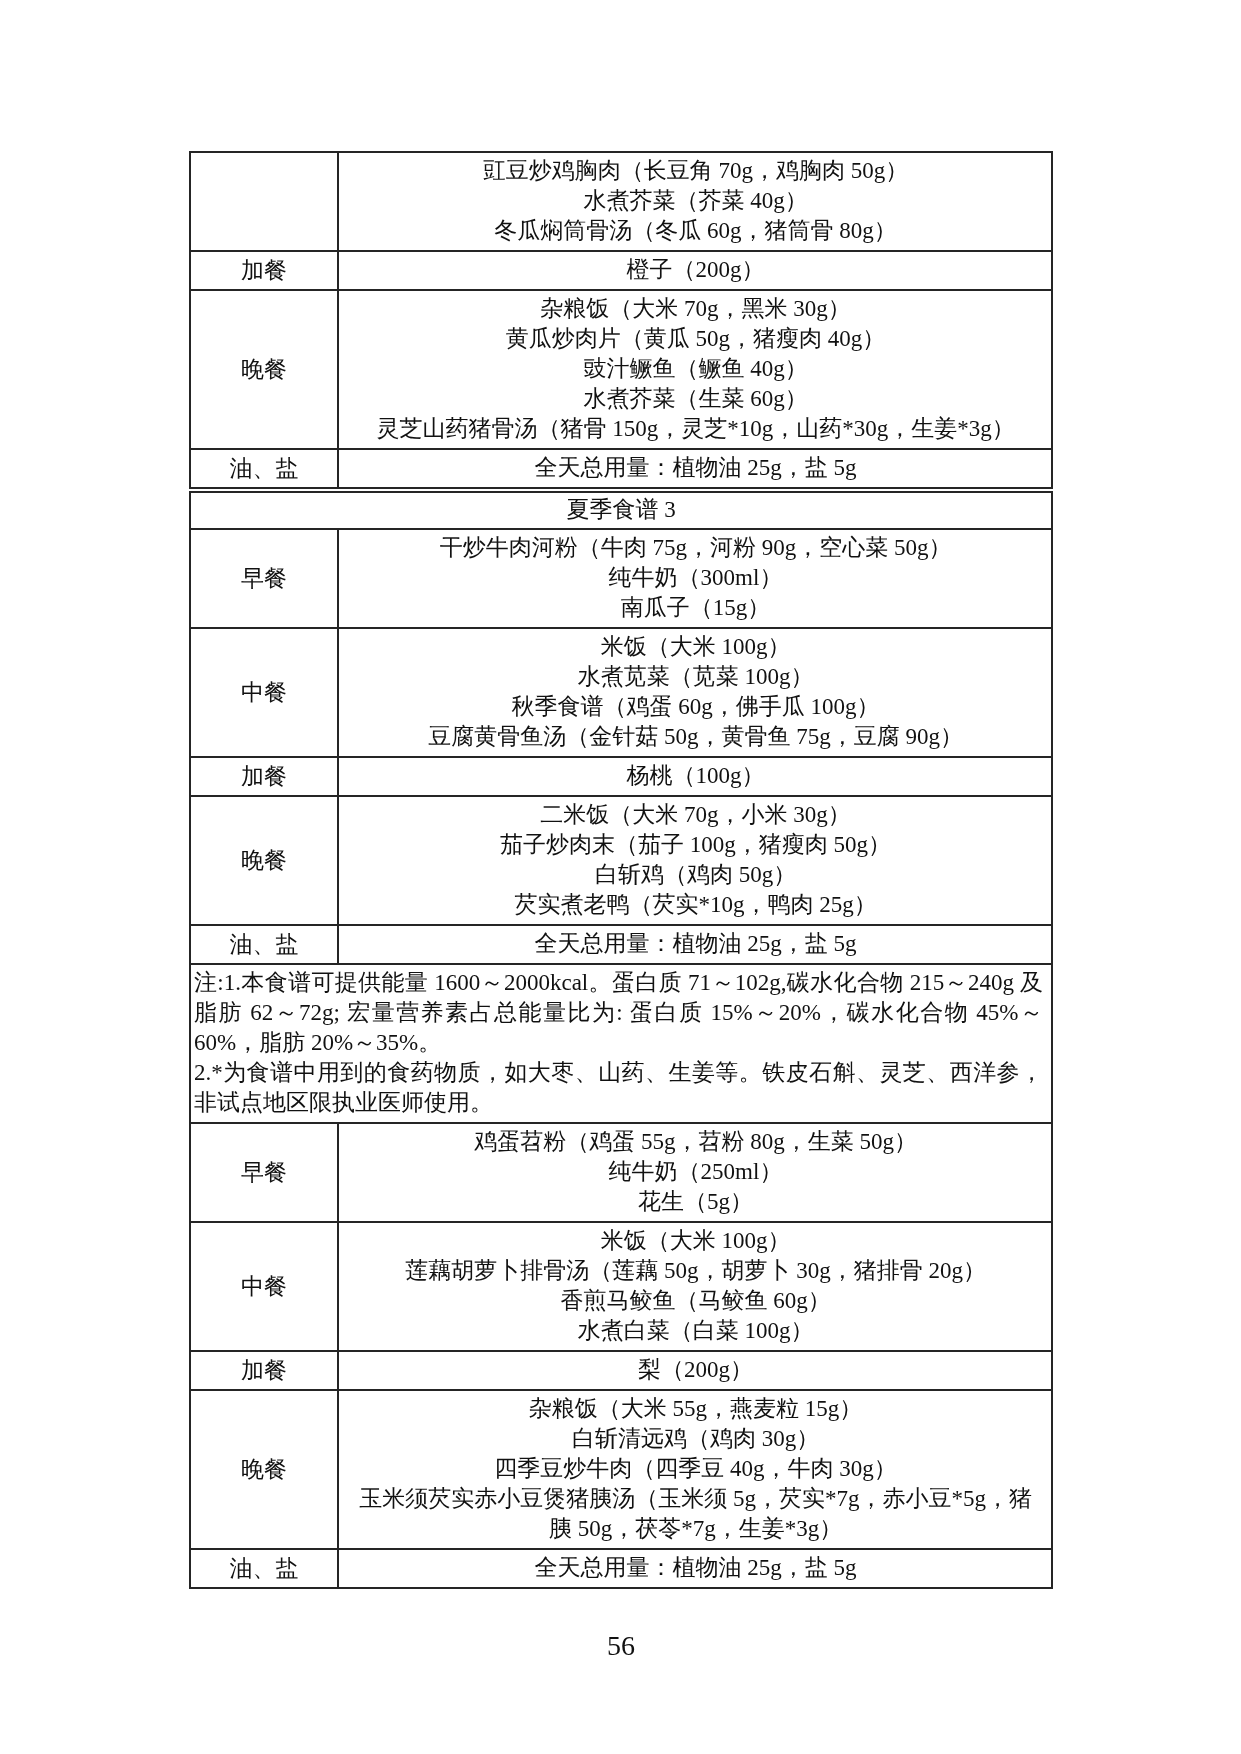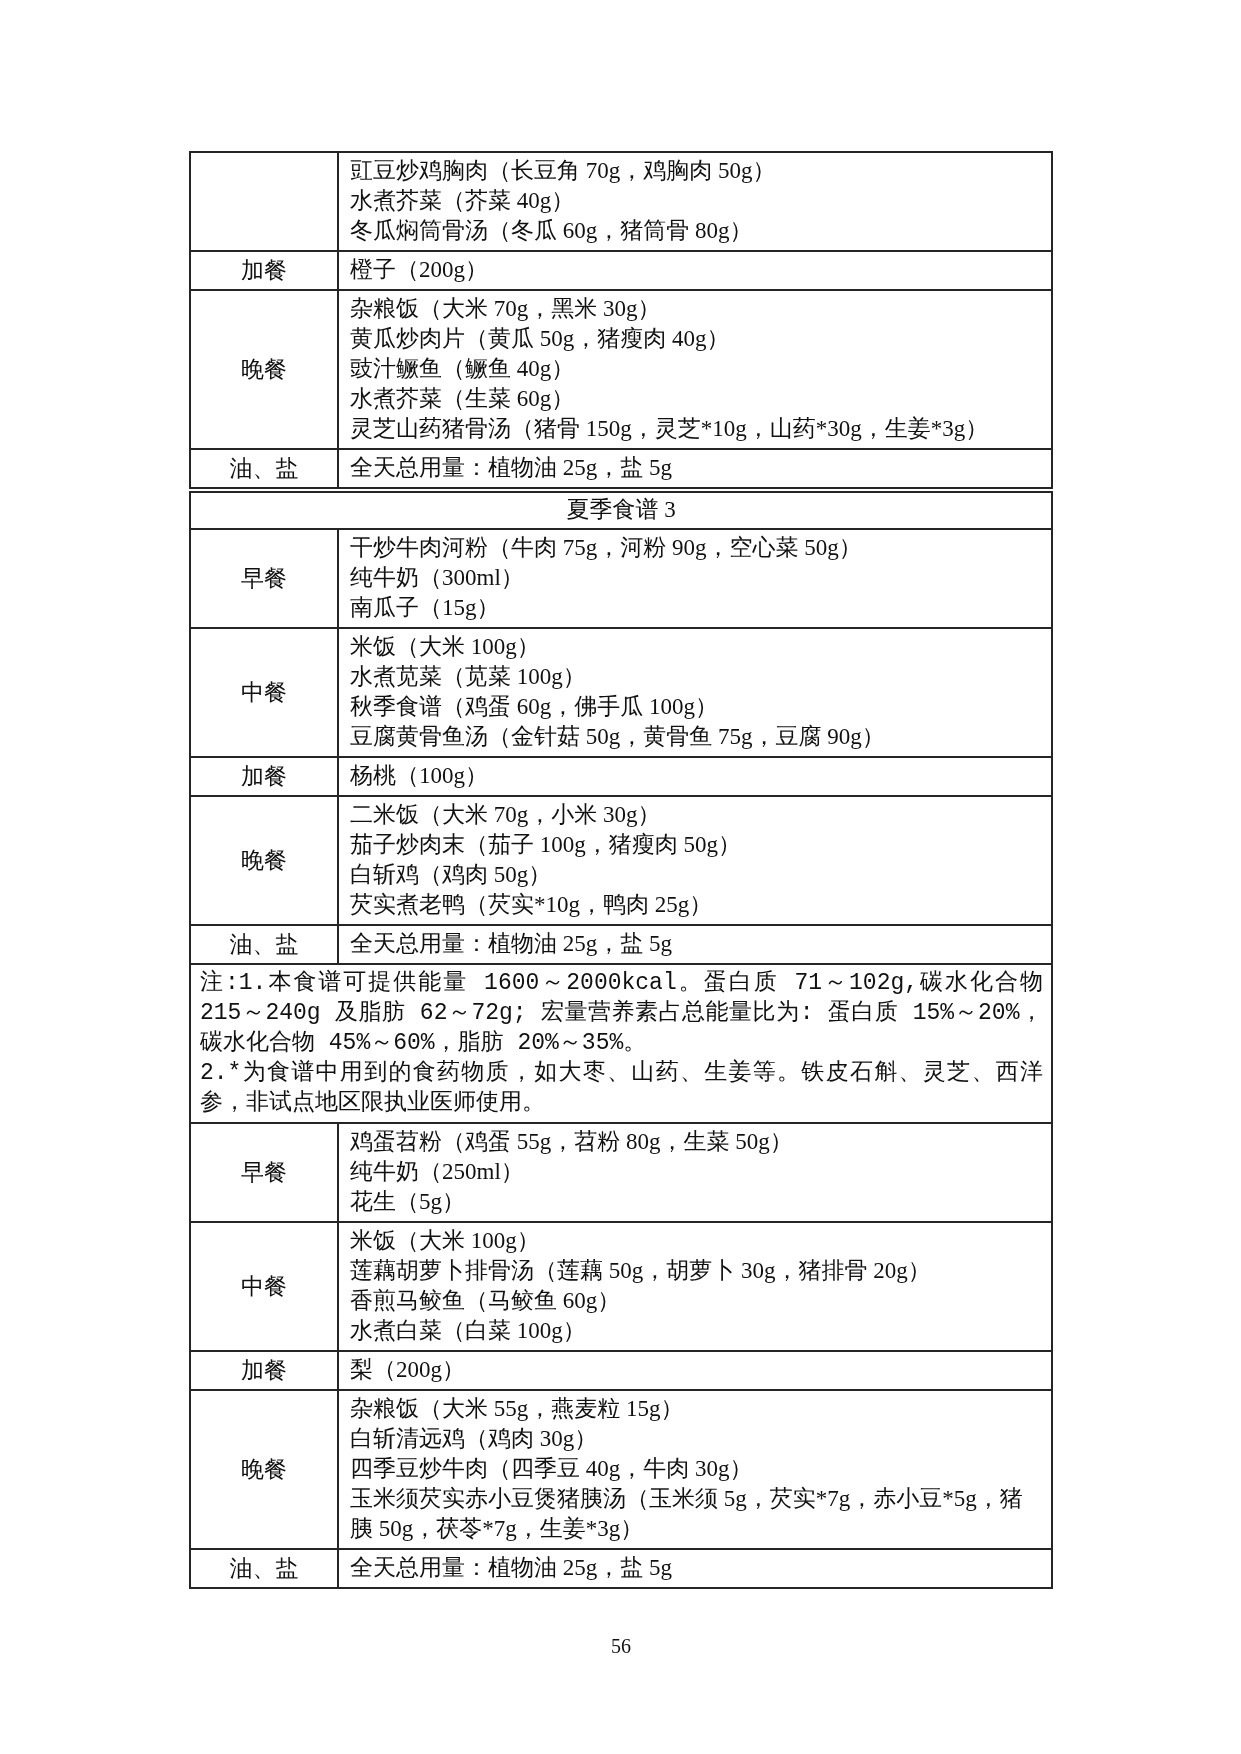--- a/index.html
+++ b/index.html
@@ -34,44 +34,44 @@
     padding: 2px 4px;
     line-height: 30px;
     margin-left: 48px;
   }
   td.c-dishes {
     padding: 3px 10px 4px 11px;
     line-height: 30px;
   }
   .dish {
     line-height: 30px;
+    text-align: center;
   }
   tr.header-row td {
     text-align: center;
     font-weight: normal;
     padding: 2px 0 3px 0;
     line-height: 30px;
     border-top: 6px double #252525;
   }
   td.c-note {
-    padding: 3px 8px 4px 9px;
-    line-height: 30px;
-    font-family: Liberation Mono, monospace;
+    padding: 3px 8px 4px 3px;
+    line-height: 30px;
   }
   .note-par {
     text-align: justify;
     text-justify: inter-ideograph;
   }
   .page-number {
     position: absolute;
     top: 1632px;
     left: 189px;
     width: 864px;
     text-align: center;
-    font-size: 20px;
+    font-size: 28px;
     line-height: 28px;
   }
 </style>
 </head>
 <body>
 
 <div class="page">
   <table class="menu">
     <colgroup>
       <col style="width:148px">

